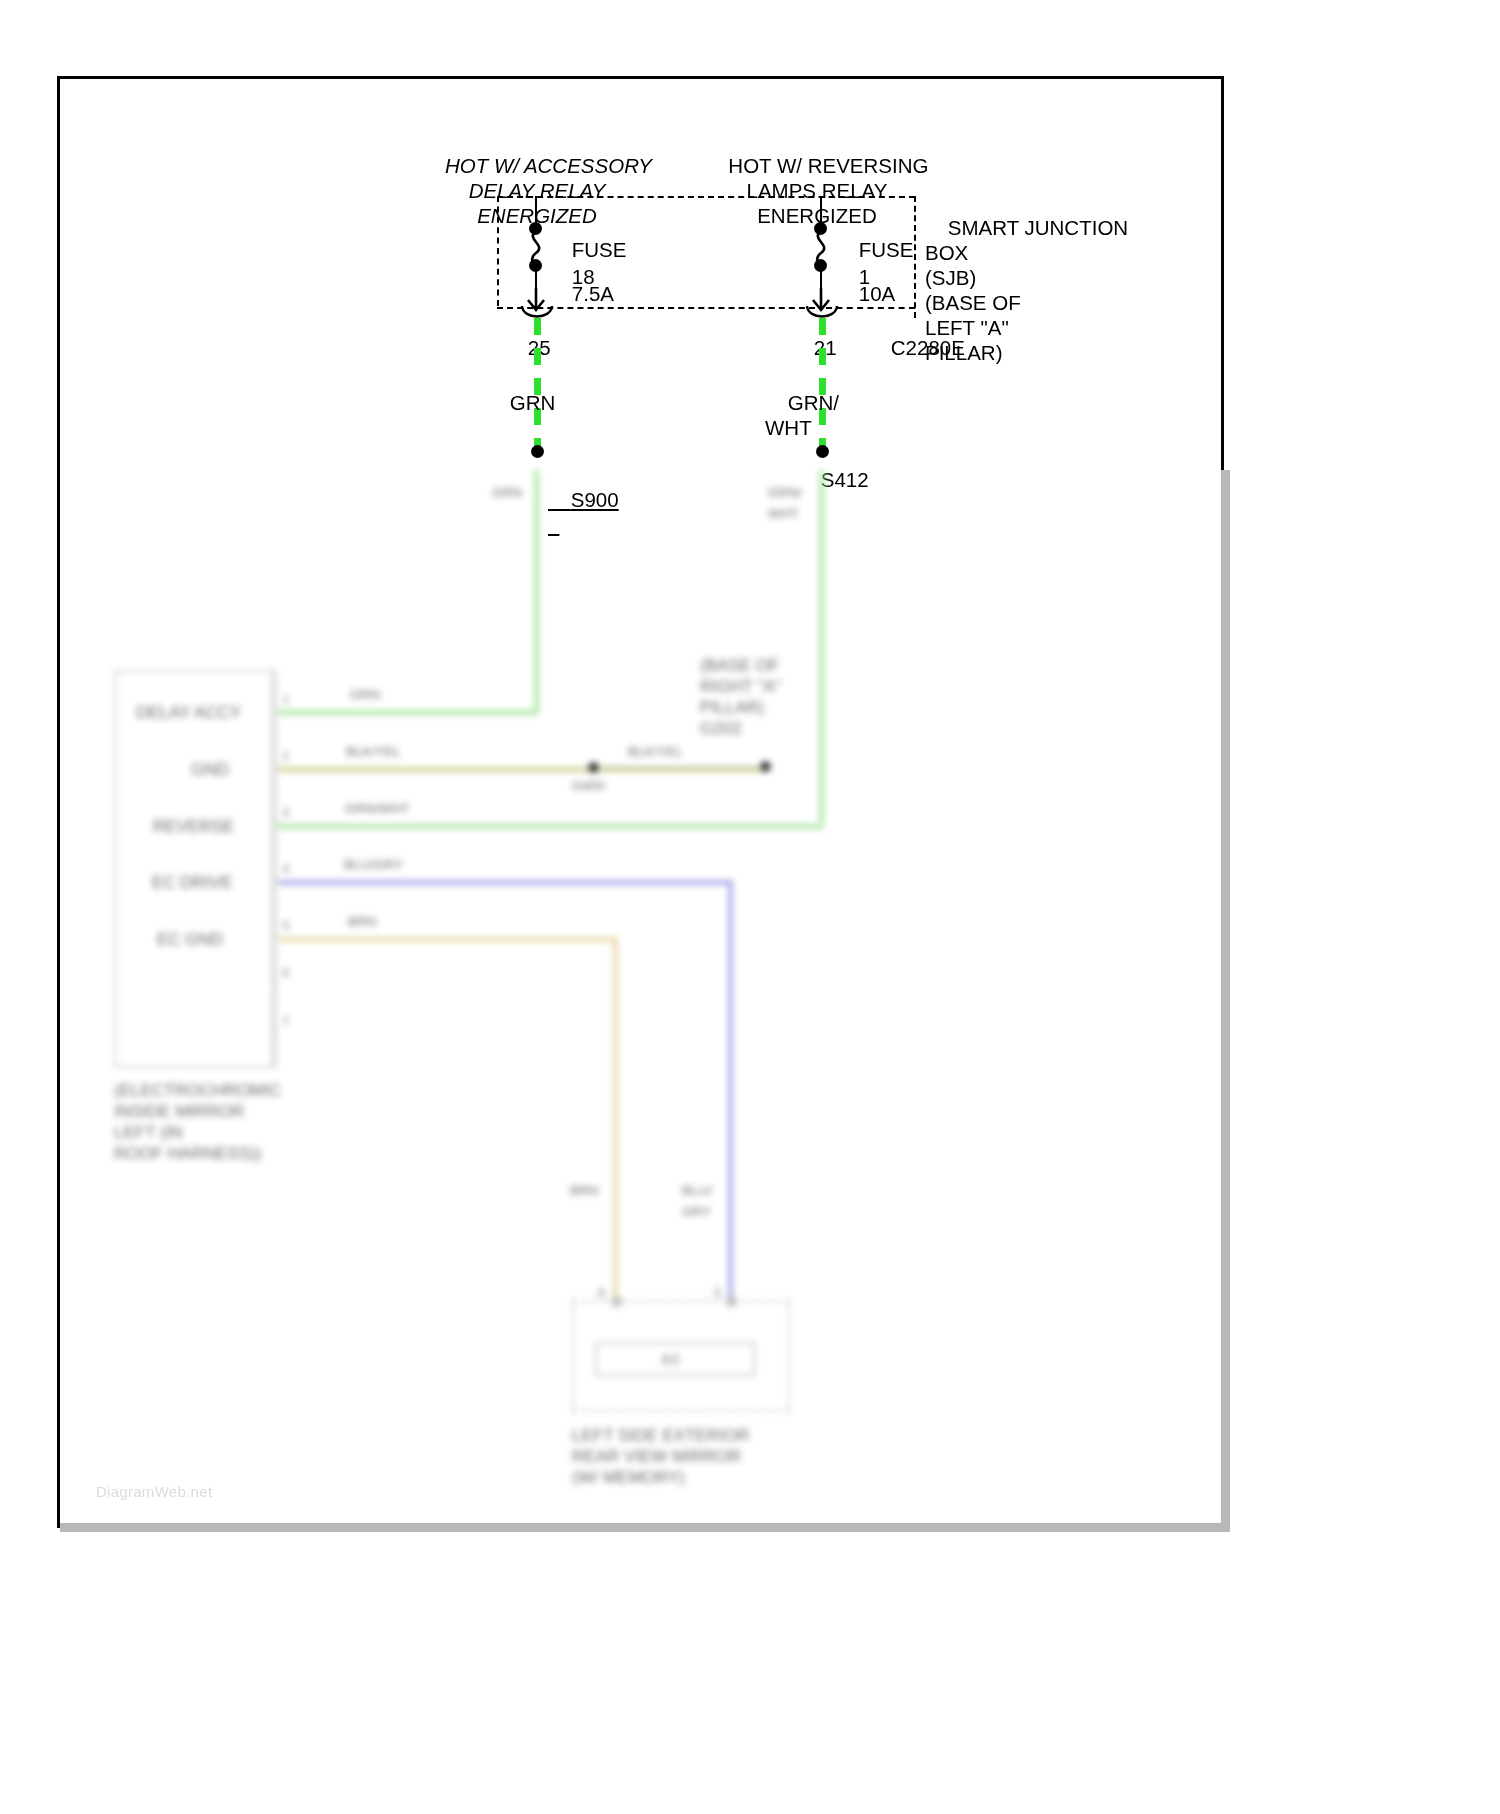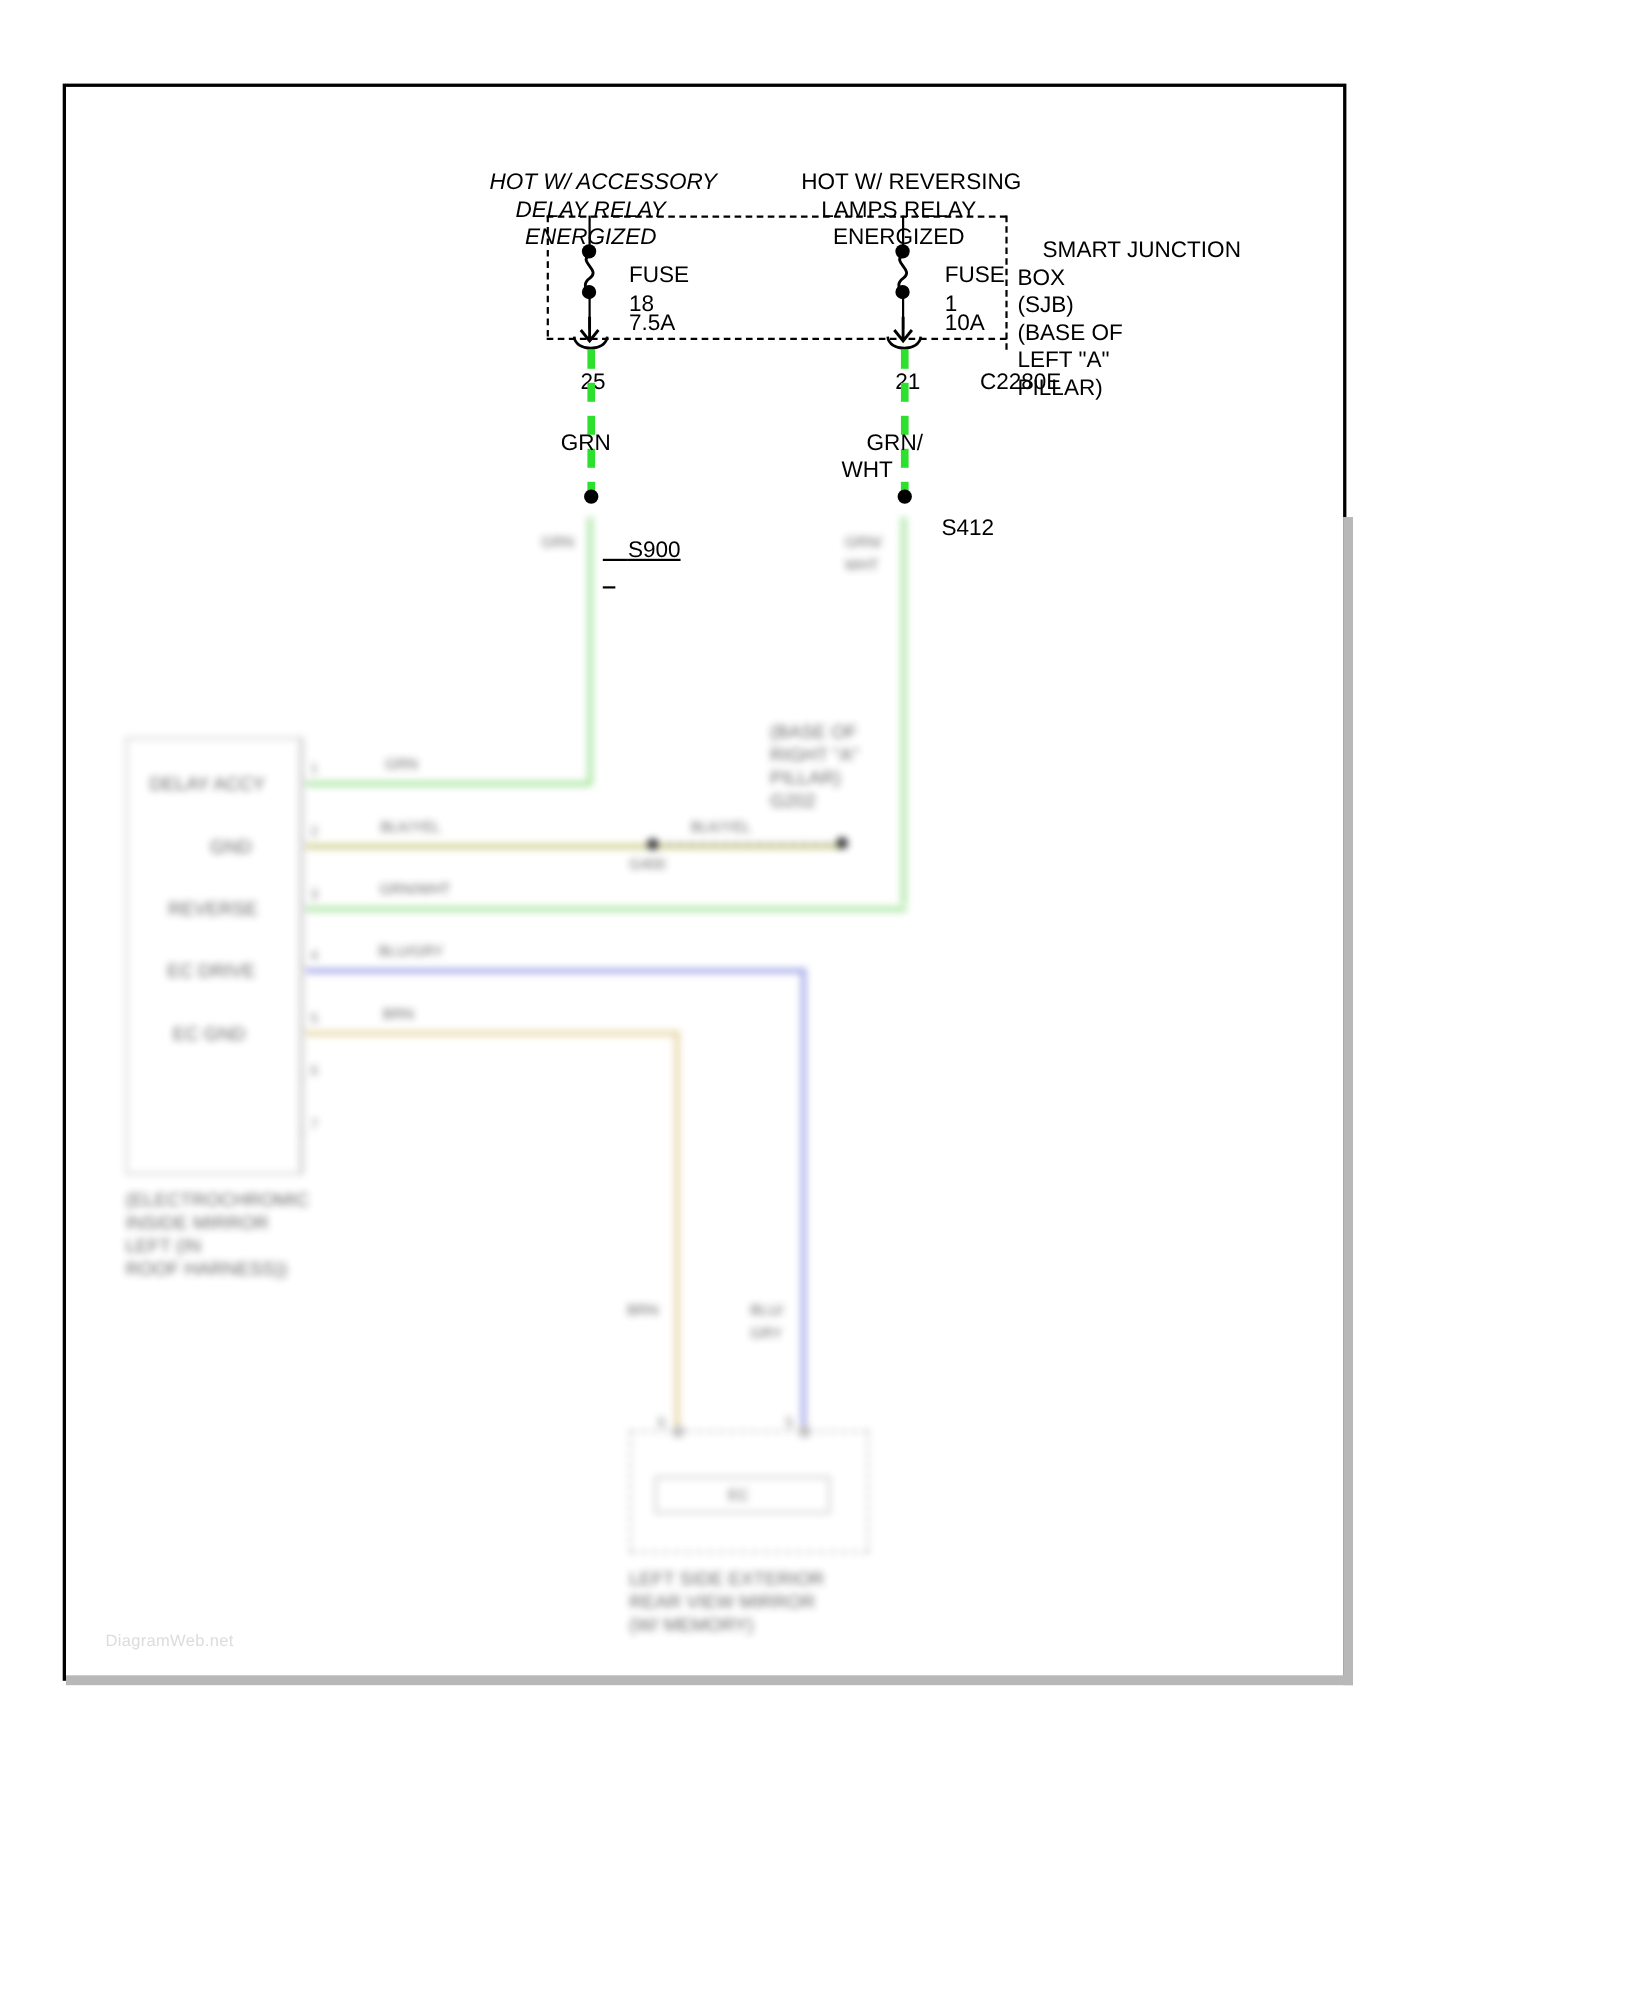--- a/index.html
+++ b/index.html
@@ -247,21 +247,21 @@
   <div class="lbl" style="left:765px; top:365px;">
     <span>GRN/
 WHT</span>
   </div>
 
   <div class="dot" style="left:531px; top:445px;"></div>
   <div class="lbl" style="left:548px; top:462px;text-decoration:underline;">
     <span>S900</span>
   </div>
   <div class="dot" style="left:816px; top:445px;"></div>
-  <div class="lbl" style="left:833px; top:442px;">
+  <div class="lbl" style="left:798px; top:442px;">
     <span>S412</span>
   </div>
 
   <div id="blur-layer">
 
     <div class="w v" style="left:474px; top:0px; height:243px; background:#a8e5a0;"></div>
     <div class="w v" style="left:759px; top:0px; height:352px; background:#a8e5a0;"></div>
 
     <div class="txt tiny" style="left:432px; top:12px;">GRN</div>
     <div class="txt tiny" style="left:708px; top:12px;">GRN/

